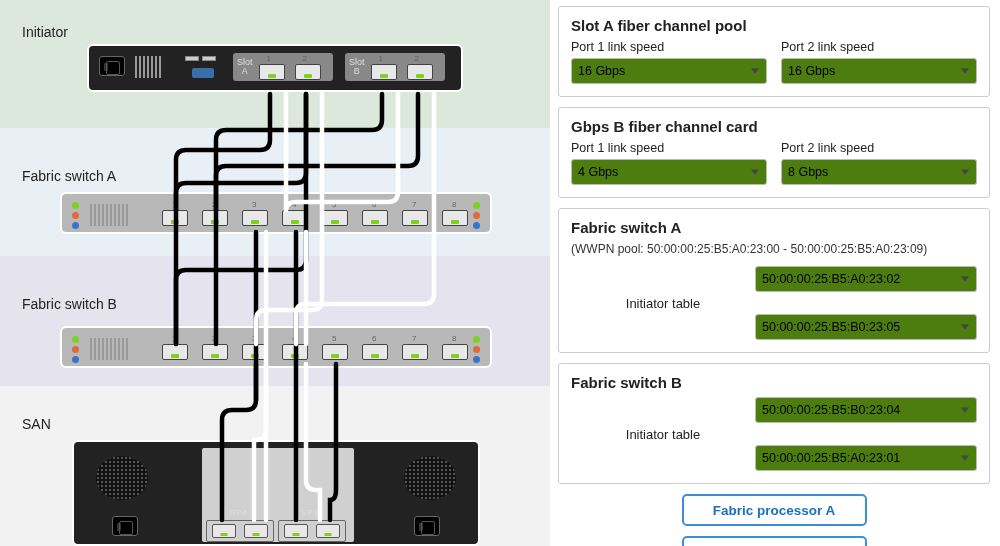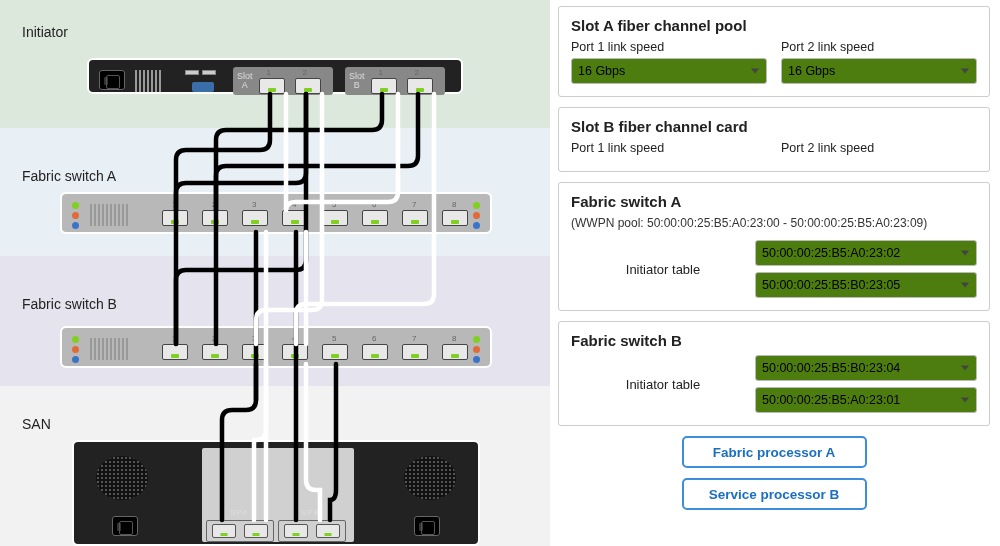--- a/index.html
+++ b/index.html
@@ -52,21 +52,21 @@
 .panel-sub { font-size: 12px; color: #333; margin-bottom: 10px; }
 .field-row { display: flex; gap: 14px; }
 .field { flex: 1; }
 .field-label { font-size: 12.5px; color: #222; margin-bottom: 4px; }
 select, .select { width: 100%; height: 26px; font-size: 12.5px; border: 1px solid #bbb; border-radius: 3px; background: #4d7c0f; padding: 0 22px 0 6px; appearance: none; position: relative; }
 .select-wrap { position: relative; }
 .select-wrap::after { content: ""; position: absolute; right: 8px; top: 50%; width: 0; height: 0; border-left: 4px solid transparent; border-right: 4px solid transparent; border-top: 5px solid #444; transform: translateY(-50%); pointer-events: none; }
 
 .init-row { display: flex; align-items: center; margin-top: 2px; }
 .init-label { font-size: 13px; color: #222; width: 184px; text-align: center; }
-.init-selects { flex: 1; display: flex; flex-direction: column; gap: 6px; }
+.init-selects { flex: 1; display: flex; flex-direction: column; gap: 22px; }
 
 .btn-row { display: flex; justify-content: center; gap: 0; margin-top: 4px; flex-direction: column; align-items: center; }
 .svc-btn { width: 185px; height: 32px; border: 2px solid #3c8edc; border-radius: 5px; background: #fff; color: #1b6fc2; font-weight: bold; font-size: 13.5px; cursor: pointer; margin-bottom: 10px; }
 
 .san-grill { position: absolute; width: 52px; height: 44px; background: radial-gradient(circle, #555 25%, #111 26%); background-size: 4px 4px; border-radius: 26px / 22px; }
 .sp-label { position: absolute; font-size: 8px; color: #ddd; font-weight: normal; letter-spacing: 1px; }
 .sp-port { position: absolute; width: 24px; height: 14px; background: #e8e8e8; border: 1px solid #555; border-radius: 2px; }
 .sp-port::after { content: ""; position: absolute; bottom: 1px; left: 50%; transform: translateX(-50%); width: 7px; height: 3px; background: #7fd020; }
 </style>
 </head>
@@ -76,21 +76,21 @@
   <div class="band band-hv"></div>
   <div class="band band-fa"></div>
   <div class="band band-fb"></div>
   <div class="band band-san"></div>
 
   <div class="section-label" style="left:22px;top:24px">Initiator</div>
   <div class="section-label" style="left:22px;top:168px">Fabric switch A</div>
   <div class="section-label" style="left:22px;top:296px">Fabric switch B</div>
   <div class="section-label" style="left:22px;top:416px">SAN</div>
 
-  <div class="device rack-dark" style="left:87px;top:58px;width:376px;height:36px">
+  <div class="device rack-dark" style="left:87px;top:44px;width:376px;height:48px">
     <div class="power" style="left:10px;top:10px"></div>
     <div class="vents" style="left:46px;top:10px;height:22px">
       <span></span>
         <span></span>
         <span></span>
         <span></span>
         <span></span>
         <span></span>
         <span></span>
     </div>
@@ -258,27 +258,29 @@
         <div class="select-wrap"><select><option>16 Gbps</option></select></div>
       </div>
       <div class="field">
         <div class="field-label">Port 2 link speed</div>
         <div class="select-wrap"><select><option>16 Gbps</option></select></div>
       </div>
     </div>
   </div>
 
   <div class="panel">
-    <div class="panel-title">Slot B fiber channel card</div>
+    <div class="panel-title">Gbps B fiber channel card</div>
     <div class="field-row">
       <div class="field">
         <div class="field-label">Port 1 link speed</div>
+        <div class="select-wrap"><select><option>4 Gbps</option></select></div>
       </div>
       <div class="field">
         <div class="field-label">Port 2 link speed</div>
+        <div class="select-wrap"><select><option>8 Gbps</option></select></div>
       </div>
     </div>
   </div>
 
   <div class="panel">
     <div class="panel-title">Fabric switch A</div>
     <div class="panel-sub">(WWPN pool: 50:00:00:25:B5:A0:23:00 - 50:00:00:25:B5:A0:23:09)</div>
     <div class="init-row">
       <div class="init-label">Initiator table</div>
       <div class="init-selects">

